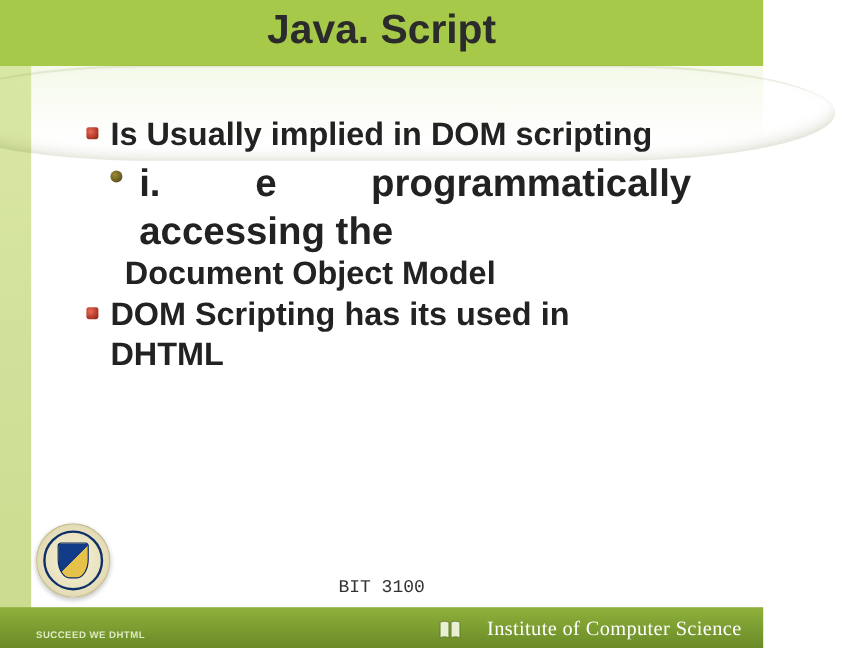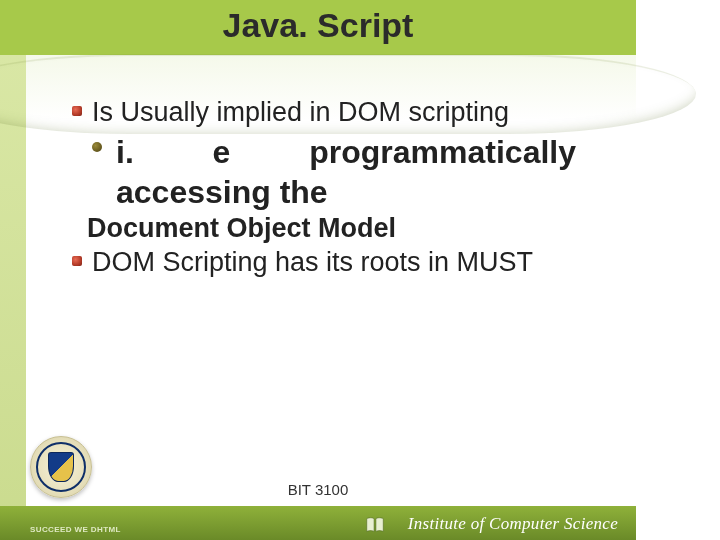--- a/index.html
+++ b/index.html
@@ -45,21 +45,21 @@
     position: absolute;
     top: 96px;
     left: 72px;
     right: 60px;
   }
   .lvl1 {
     position: relative;
     padding-left: 20px;
     margin-bottom: 2px;
     font-size: 27px;
-    font-weight: normal;
+    font-weight: bold;
     color: #222;
     line-height: 1.25;
   }
   .lvl1::before {
     content: "";
     position: absolute;
     left: 0; top: 10px;
     width: 10px; height: 10px;
     background: radial-gradient(circle at 35% 35%, #e96b55 0%, #b23a27 60%, #7a2518 100%);
     border-radius: 2px;
@@ -76,21 +76,21 @@
   }
   .lvl2::before {
     content: "";
     position: absolute;
     left: 0; top: 10px;
     width: 10px; height: 10px;
     background: radial-gradient(circle at 35% 35%, #9a8a3a 0%, #6a5d20 60%, #4a4014 100%);
     border-radius: 50%;
   }
   .lvl2-cont {
-    margin-left: 15px;
+    margin-left: 32px;
     padding-left: 0;
     font-size: 27px;
     font-weight: bold;
     color: #222;
     line-height: 1.25;
   }
   .footer-bar {
     position: absolute;
     left: 0; right: 0; bottom: 0;
     height: 34px;
@@ -105,32 +105,32 @@
     font-size: 8px;
     color: #dfe9c2;
     letter-spacing: 0.4px;
     font-weight: bold;
   }
   .footer-institute {
     position: absolute;
     right: 18px;
     bottom: 6px;
     color: #ffffff;
-    font-style: italic;
     font-family: Georgia, 'Times New Roman', serif;
     font-size: 17px;
     letter-spacing: 0.3px;
   }
   .footer-code {
     position: absolute;
     bottom: 42px;
     left: 0; right: 0;
     text-align: center;
     font-size: 15px;
     color: #333;
+    font-family: Liberation Mono, monospace;
   }
   .seal {
     position: absolute;
     left: 30px;
     bottom: 42px;
     width: 62px;
     height: 62px;
   }
   .seal-outer {
     position: absolute;
@@ -171,21 +171,21 @@
 
   <div class="title-band">
     <h1>Java. Script</h1>
   </div>
   <div class="curve-shadow"></div>
 
   <div class="content">
     <div class="lvl1">Is Usually implied in DOM scripting</div>
     <div class="lvl2">i. e  programmatically  accessing  the</div>
     <div class="lvl2-cont">Document Object Model</div>
-    <div class="lvl1">DOM Scripting has its roots in MUST</div>
+    <div class="lvl1">DOM Scripting has its used in DHTML</div>
   </div>
 
   <div class="footer-code">BIT 3100</div>
 
   <div class="seal">
     <div class="seal-outer"></div>
     <div class="seal-ring"></div>
     <div class="seal-shield"></div>
   </div>
 

